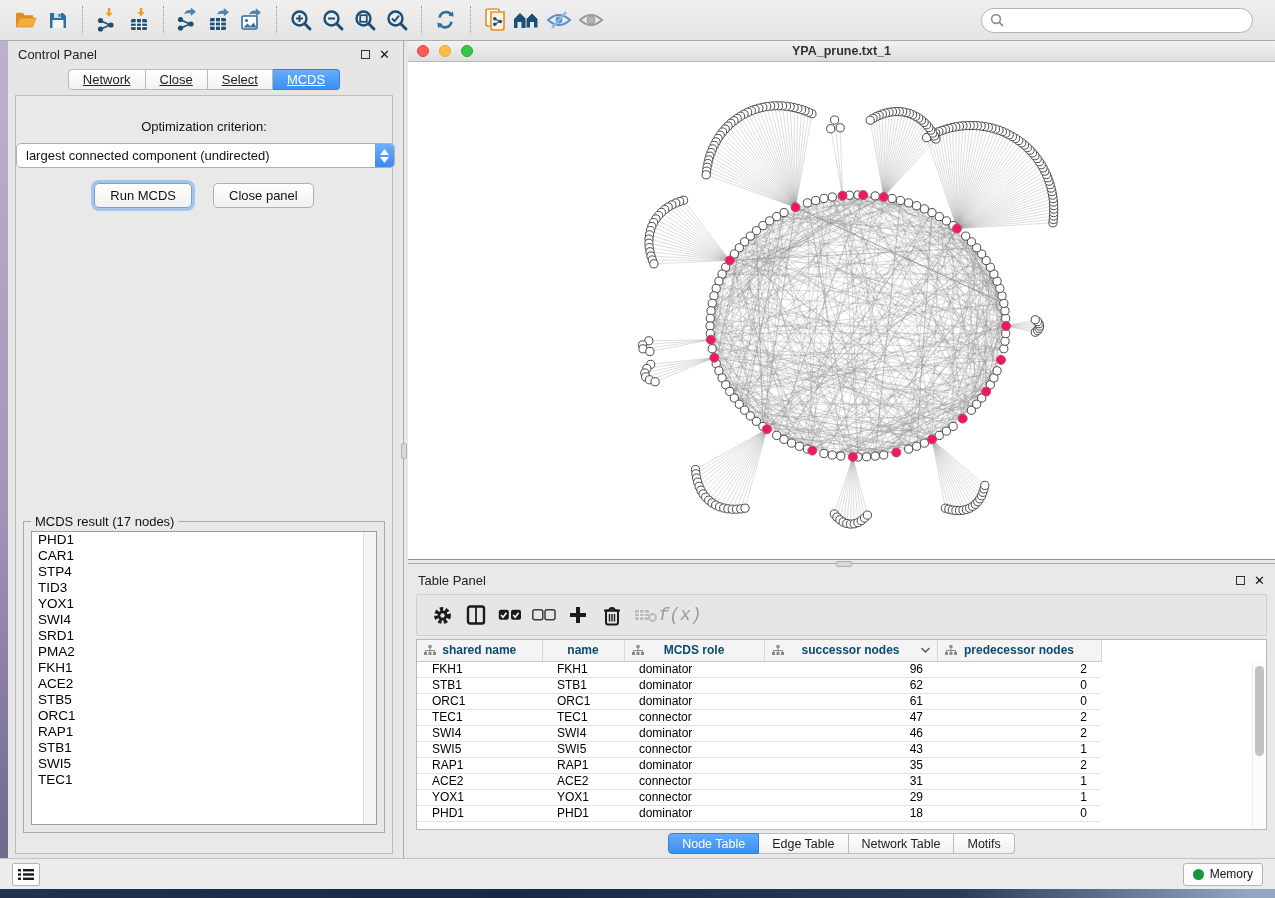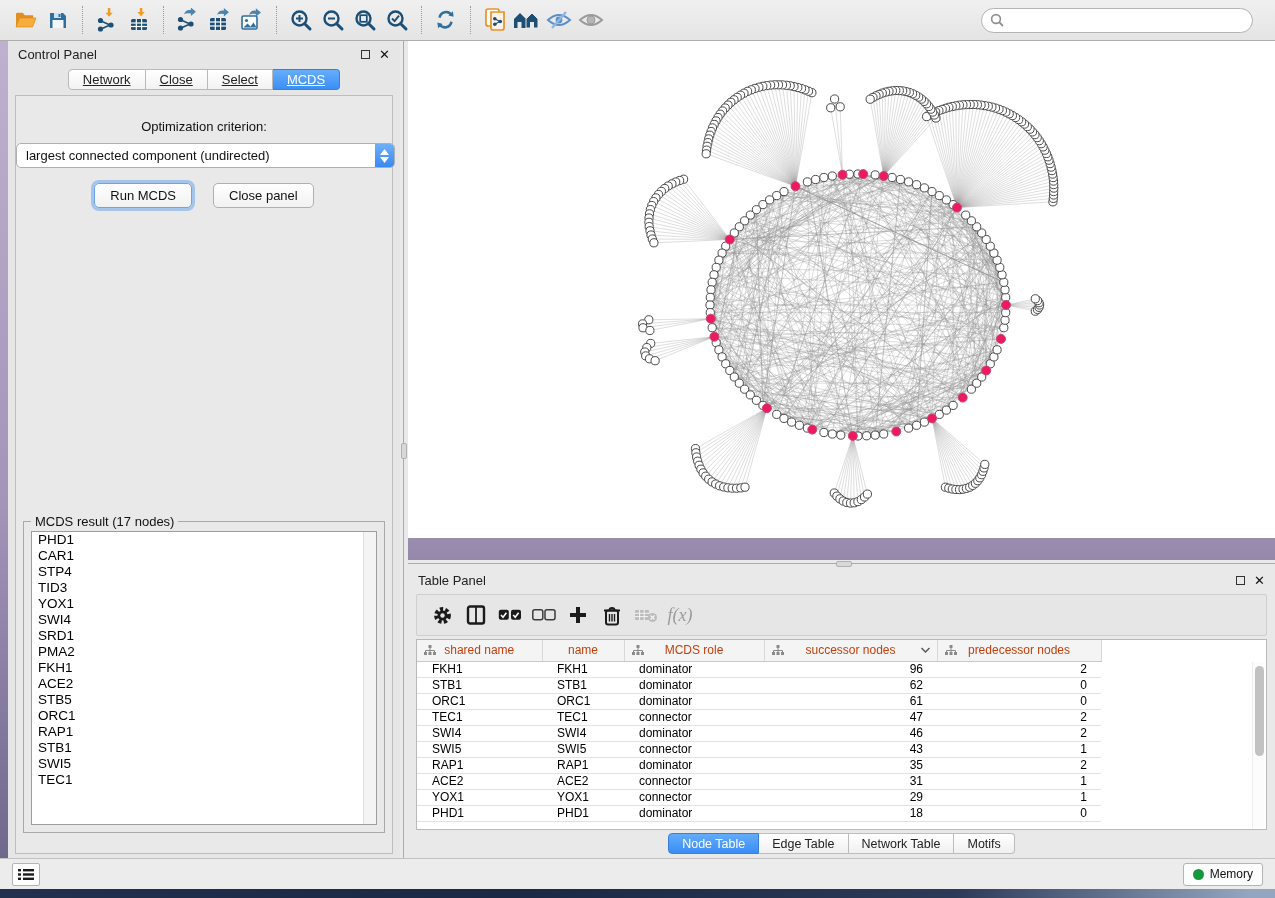--- a/index.html
+++ b/index.html
@@ -81,26 +81,26 @@
   .tl.green { background:#35c84b; border:1px solid #26a837; }
   .net-title { position:absolute; left:0; right:0; text-align:center; font-size:12.5px; font-weight:600; color:#333; }
   .net-canvas { width:867px; height:497px; background:#fff; }
 
   
   .table-panel { position:absolute; left:408px; top:568px; width:867px; height:290px; background:#e9e9e9; }
   .tp-header { height:24px; display:flex; align-items:center; padding:0 10px; font-size:13px; color:#222; }
   .tp-toolbar { margin:2px 8px 0; height:42px; background:#e6e6e6; border:1px solid #cfcfcf; border-radius:2px;
     display:flex; align-items:center; padding:0 10px; gap:4px; }
   .tpbtn { width:30px; height:30px; display:flex; align-items:center; justify-content:center; }
-  .fx { font-family:Liberation Serif, serif; font-style:italic; font-size:18px; color:#9b9b9b; }
+  .fx { font-family:Liberation Mono, monospace; font-style:italic; font-size:18px; color:#9b9b9b; }
   .table-viewport { position:absolute; left:8px; right:8px; top:71px; bottom:28px; background:#fff;
     border:1px solid #b9b9b9; overflow:hidden; }
   table.node-table { border-collapse:collapse; table-layout:fixed; }
   .node-table th { height:21px; background:#f4f4f4; border-right:1px solid #d8d8d8; border-bottom:1px solid #c9c9c9;
-    font-weight:normal; font-size:12px; color:#c2410c; position:relative; text-align:center; }
+    font-weight:bold; font-size:12px; color:#0c4a6e; position:relative; text-align:center; }
   .node-table th .hicon { position:absolute; left:7px; top:5px; }
   .node-table th .sort { position:absolute; right:7px; top:7px; }
   .node-table td { height:16px; font-size:12px; border-bottom:1px solid #e2e2e2; padding-left:15px;
     white-space:nowrap; overflow:hidden; color:#000; }
   .node-table td.num { text-align:right; padding-right:14px; }
   .tv-scroll { position:absolute; right:1px; top:22px; bottom:1px; width:13px; background:#fcfcfc; border-left:1px solid #ededed; }
   .tv-thumb { position:absolute; left:2px; top:4px; width:9px; height:90px; background:#c2c2c2; border-radius:5px; }
   .tp-tabs { position:absolute; left:0; right:0; bottom:3px; height:22px; display:flex; justify-content:center; }
   .tp-tab { height:21px; padding:0 13px; display:flex; align-items:center; font-size:12.5px;
     background:linear-gradient(180deg,#ffffff,#f0f0f0); border:1px solid #bcbcbc; border-left:none; color:#222; }
@@ -332,20 +332,28 @@
     </div>
   </div>
 </div>
 
 <div class="vsplit">
     <div class="line"></div>
     <div class="vknob"></div>
   </div>
 
 <div class="net-window">
+  <div class="net-titlebar">
+    <div class="net-title">YPA_prune.txt_1</div>
+    <div class="traffic">
+      <span class="tl red"></span>
+      <span class="tl yellow"></span>
+      <span class="tl green"></span>
+    </div>
+  </div>
   <svg class="net-canvas" id="net-svg" viewBox="0 0 867 497">
       <g stroke="#8f8f8f" stroke-width="0.7" stroke-opacity="0.42" fill="none">
         <line x1="568.7" y1="342.2" x2="368.7" y2="373.4"></line>
         <line x1="302.3" y1="256.4" x2="545.1" y2="163.6"></line>
         <line x1="591.8" y1="226.4" x2="500.6" y2="140.9"></line>
         <line x1="424.3" y1="135.0" x2="597.7" y2="271.6"></line>
         <line x1="361.6" y1="158.9" x2="467.2" y2="133.9"></line>
         <line x1="573.7" y1="192.0" x2="563.4" y2="348.2"></line>
         <line x1="314.1" y1="212.1" x2="441.4" y2="133.2"></line>
         <line x1="508.6" y1="384.3" x2="594.0" y2="233.8"></line>

